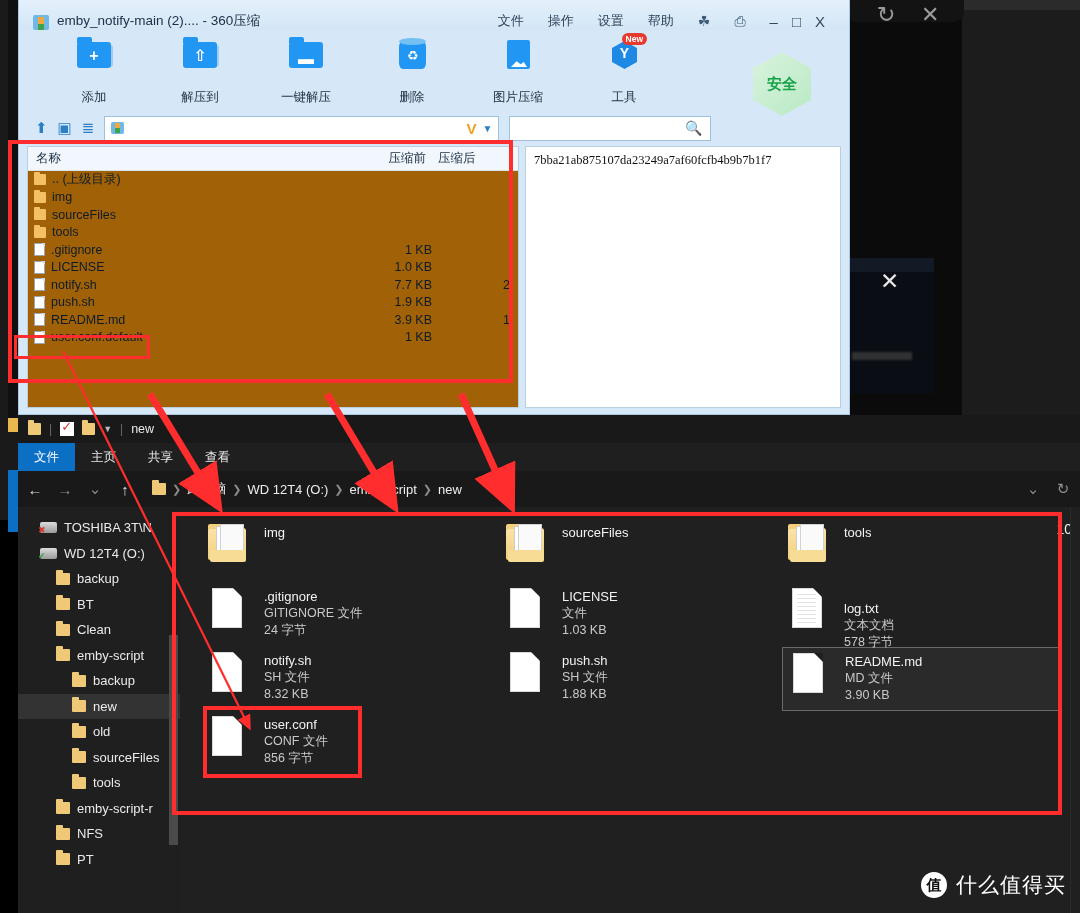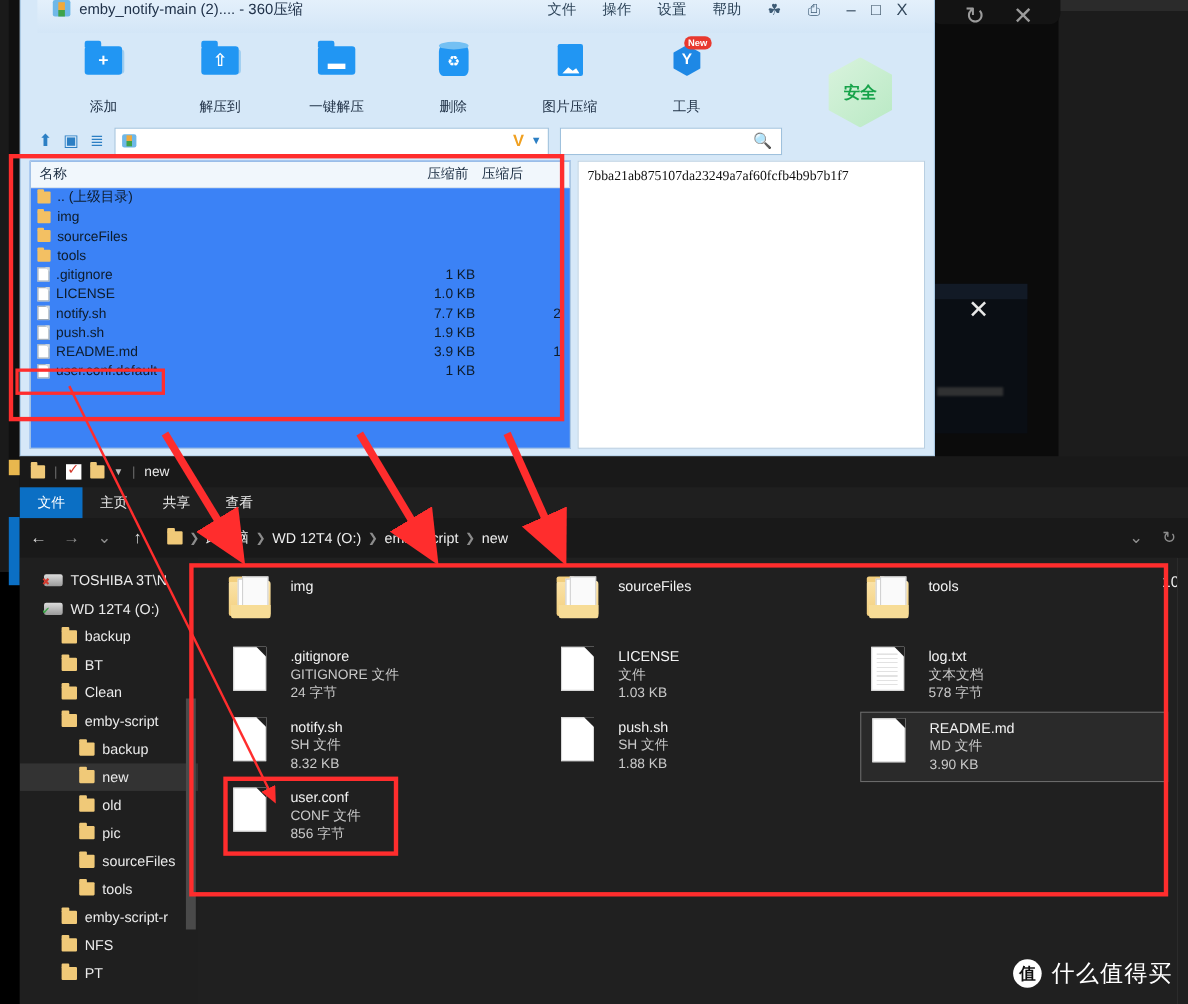--- a/index.html
+++ b/index.html
@@ -56,21 +56,21 @@
   
   #archive-win {
     position:absolute; left:18px; top:0px; width:832px; height:415px;
     background:#d6e8f8;
     border:1px solid #a9c8e3;
     border-top:none;
   }
   #archive-titlebar {
     position:relative; height:30px;
     background:linear-gradient(#e4f0fb,#d3e6f7);
-    display:flex; align-items:flex-start;margin-left:15px;
+    display:flex; align-items:flex-end;
   }
   #archive-app-icon {
     width:16px; height:15px; margin-left:14px; margin-right:8px; position:relative;
     background:#6fb8e8; border-radius:2px;
   }
   #archive-app-icon:after{
     content:""; position:absolute; left:5px; top:2px; width:6px; height:13px;
     background:linear-gradient(#f0a93c 55%, #3fa34a 55%);
   }
   #archive-title { font-size:13.5px; color:#20324a; }
@@ -146,21 +146,21 @@
   #path-v{ color:#f0a020; font-size:15px; font-weight:bold; margin-left:auto; }
   #path-caret{ color:#2c7fc4; font-size:10px; }
   #search-field{
     flex:0 0 202px; height:25px; background:#fff; border:1px solid #9fc1dd;
     display:flex; align-items:center; padding:0 8px;
   }
   #search-field input{ border:none; outline:none; width:100%; font-size:12px; }
   #search-ico{ margin-left:auto; color:#2c7fc4; font-size:14px; }
 
   #archive-body{ position:absolute; left:8px; top:146px; right:8px; bottom:6px; display:flex; gap:6px; }
-  #file-pane{ flex:0 0 492px; background:#3b82f6; border:1px solid #b9cfe2; position:relative; overflow:hidden; }
+  #file-pane{ flex:0 0 492px; background:#a16207; border:1px solid #b9cfe2; position:relative; overflow:hidden; }
   #info-pane{ flex:1; background:#fff; border:1px solid #b9cfe2; padding:6px 8px; }
   #info-hash{ font-family:"Liberation Serif","DejaVu Serif",serif; font-size:12.5px; color:#111; }
 
   #flist-head{
     height:24px; background:#f1f7fc; border-bottom:1px solid #d6e3ee;
     display:flex; align-items:center; font-size:12.5px; color:#1b2d42;
   }
   .fh { padding:0 6px; }
   .fh-name{ flex:1; padding-left:8px; }
   .fh-before{ width:92px; text-align:right; }
@@ -551,24 +551,20 @@
           <div class="nav-row ind-2 sel">
             <span class="nv-fold"></span>
             <span>new</span>
           </div>
           <div class="nav-row ind-2">
             <span class="nv-fold"></span>
             <span>old</span>
           </div>
           <div class="nav-row ind-2">
             <span class="nv-fold"></span>
-            <span>pic</span>
-          </div>
-          <div class="nav-row ind-2">
-            <span class="nv-fold"></span>
             <span>sourceFiles</span>
           </div>
           <div class="nav-row ind-2">
             <span class="nv-fold"></span>
             <span>tools</span>
           </div>
           <div class="nav-row ind-1">
             <span class="nv-fold"></span>
             <span>emby-script-r</span>
           </div>
@@ -676,21 +672,21 @@
                 <span class="gi-name" style="display: block;">tools</span>
               </span>
             </div>
             <div class="gitem">
               <span class="thumb">
                 <span class="th-doc">
                   <span class="lines"></span>
                 </span>
               </span>
               <span class="gi-label">
-                <span class="gi-name" style="display: block;">log.txt</span>
+                <span class="gi-name" style="display: block; margin-top: 12px;">log.txt</span>
                 <span class="gi-type" style="display: block;">文本文档</span>
                 <span class="gi-size" style="display: block;">578 字节</span>
               </span>
             </div>
             <div class="gitem sel">
               <span class="thumb">
                 <span class="th-doc"></span>
               </span>
               <span class="gi-label">
                 <span class="gi-name" style="display: block;">README.md</span>

